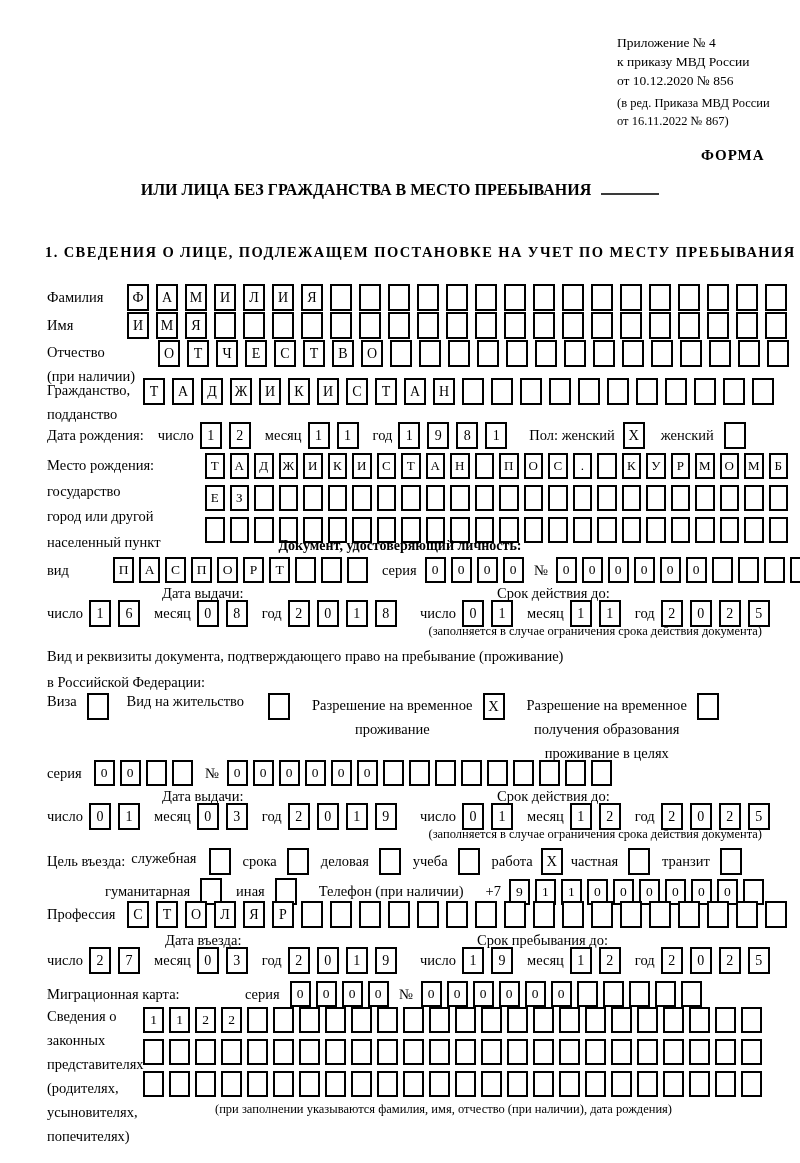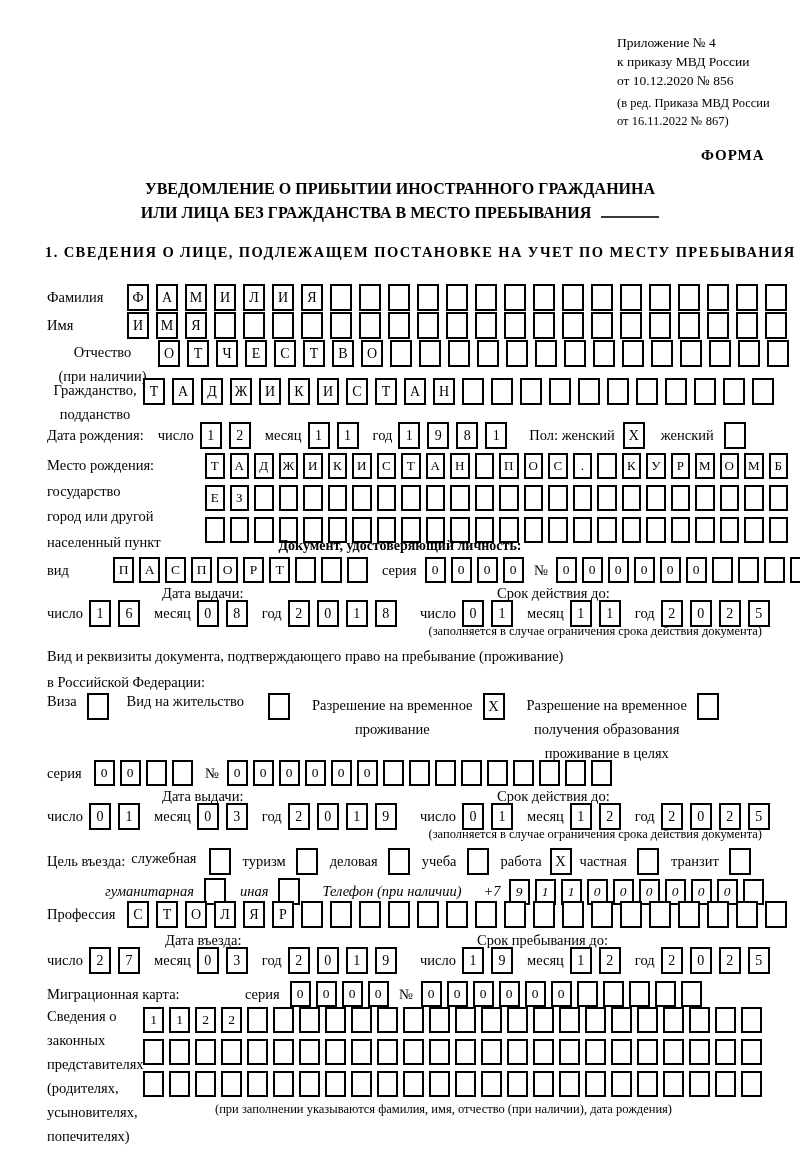--- a/index.html
+++ b/index.html
@@ -21,21 +21,21 @@
   .cells.md{gap:5px;}
   .cells.md .cell{width:21px;height:26px;line-height:22px;font-size:13.5px;}
   .cells.sm{gap:5px;}
   .cells.sm .cell{width:19.5px;height:26px;line-height:22px;font-size:13px;}
   .cb{display:inline-block;width:22px;height:27px;border:2px solid #000;box-sizing:border-box;
       text-align:center;font-size:14.5px;line-height:23px;vertical-align:top;}
   
   .dategroup{display:flex;align-items:center;white-space:nowrap;}
   .dategroup .dlab{margin:0 6px 0 14px;}
   .dategroup .dlab:first-child{margin-left:0;}
-  .lbl-2line{line-height:24px;text-align:center;}
+  .lbl-2line{line-height:24px;}
   .opt{display:flex;align-items:flex-start;}
   .opt .opt-label{margin-right:10px;}
   .u-line{display:inline-block;width:58px;border-bottom:2.5px solid #3a3a3a;height:1em;margin-left:10px;}
   .applines{line-height:19px;font-size:13.5px;}
   .applines2{line-height:18px;font-size:12.5px;margin-top:4px;}
 </style>
 </head>
 <body>
 
 <div class="page">
@@ -47,21 +47,20 @@
       <div>от 10.12.2020 № 856</div>
     </div>
     <div class="applines2">
       <div>(в ред. Приказа МВД России</div>
       <div>от 16.11.2022 № 867)</div>
     </div>
   </div>
   <div class="abs bold" style="left:701px;top:147px;font-size:15px;letter-spacing:1px;">ФОРМА</div>
 
   <div class="abs center bold" style="left:40px;top:177px;width:720px;font-size:16px;line-height:23px;">
-    <div>УВЕДОМЛЕНИЕ О ПРИБЫТИИ ИНОСТРАННОГО ГРАЖДАНИНА</div>
     <div>
       <span>ИЛИ ЛИЦА БЕЗ ГРАЖДАНСТВА В МЕСТО ПРЕБЫВАНИЯ</span><span class="u-line"></span>
     </div>
   </div>
 
   <div class="abs bold" style="left:45px;top:244px;font-size:14.5px;letter-spacing:1.4px;">1. СВЕДЕНИЯ О ЛИЦЕ, ПОДЛЕЖАЩЕМ ПОСТАНОВКЕ НА УЧЕТ ПО МЕСТУ ПРЕБЫВАНИЯ</div>
 
   <div class="abs row" style="left:47px;top:284px;">
     <span style="width:80px;flex:0 0 auto;line-height:27px;">Фамилия</span>
     <span class="cells">
@@ -470,35 +469,35 @@
         <span class="cell">2</span>
         <span class="cell">5</span>
       </span>
     </div>
   <div class="abs small" style="right:38px;top:827px;">(заполняется в случае ограничения срока действия документа)</div>
 
   <div class="abs row" style="left:47px;top:848px;align-items:center;">
     <span>Цель въезда:</span>
     <span style="margin:0 12px 6px 6px;">служебная</span>
     <span class="cb"></span>
-    <span style="margin:0 10px 0 12px;">туризм</span>
+    <span style="margin:0 10px 0 12px;">срока</span>
     <span class="cb"></span>
     <span style="margin:0 10px 0 12px;">деловая</span>
     <span class="cb"></span>
     <span style="margin:0 10px 0 12px;">учеба</span>
     <span class="cb"></span>
     <span style="margin:0 8px 0 12px;">работа</span>
     <span class="cb">X</span>
     <span style="margin:0 10px 0 8px;">частная</span>
     <span class="cb"></span>
     <span style="margin:0 10px 0 12px;">транзит</span>
     <span class="cb"></span>
   </div>
 
-  <div class="abs row" style="left:105px;top:878px;align-items:center;font-style:italic;">
+  <div class="abs row" style="left:105px;top:878px;align-items:center;">
     <span style="margin-right:10px;">гуманитарная</span>
     <span class="cb"></span>
     <span style="margin:0 10px 0 14px;">иная</span>
     <span class="cb"></span>
     <span style="margin:0 22px 0 22px;">Телефон (при наличии)</span>
     <span style="margin-right:8px;">+7</span>
     <span class="cells md">
         <span class="cell">9</span>
         <span class="cell">1</span>
         <span class="cell">1</span>

